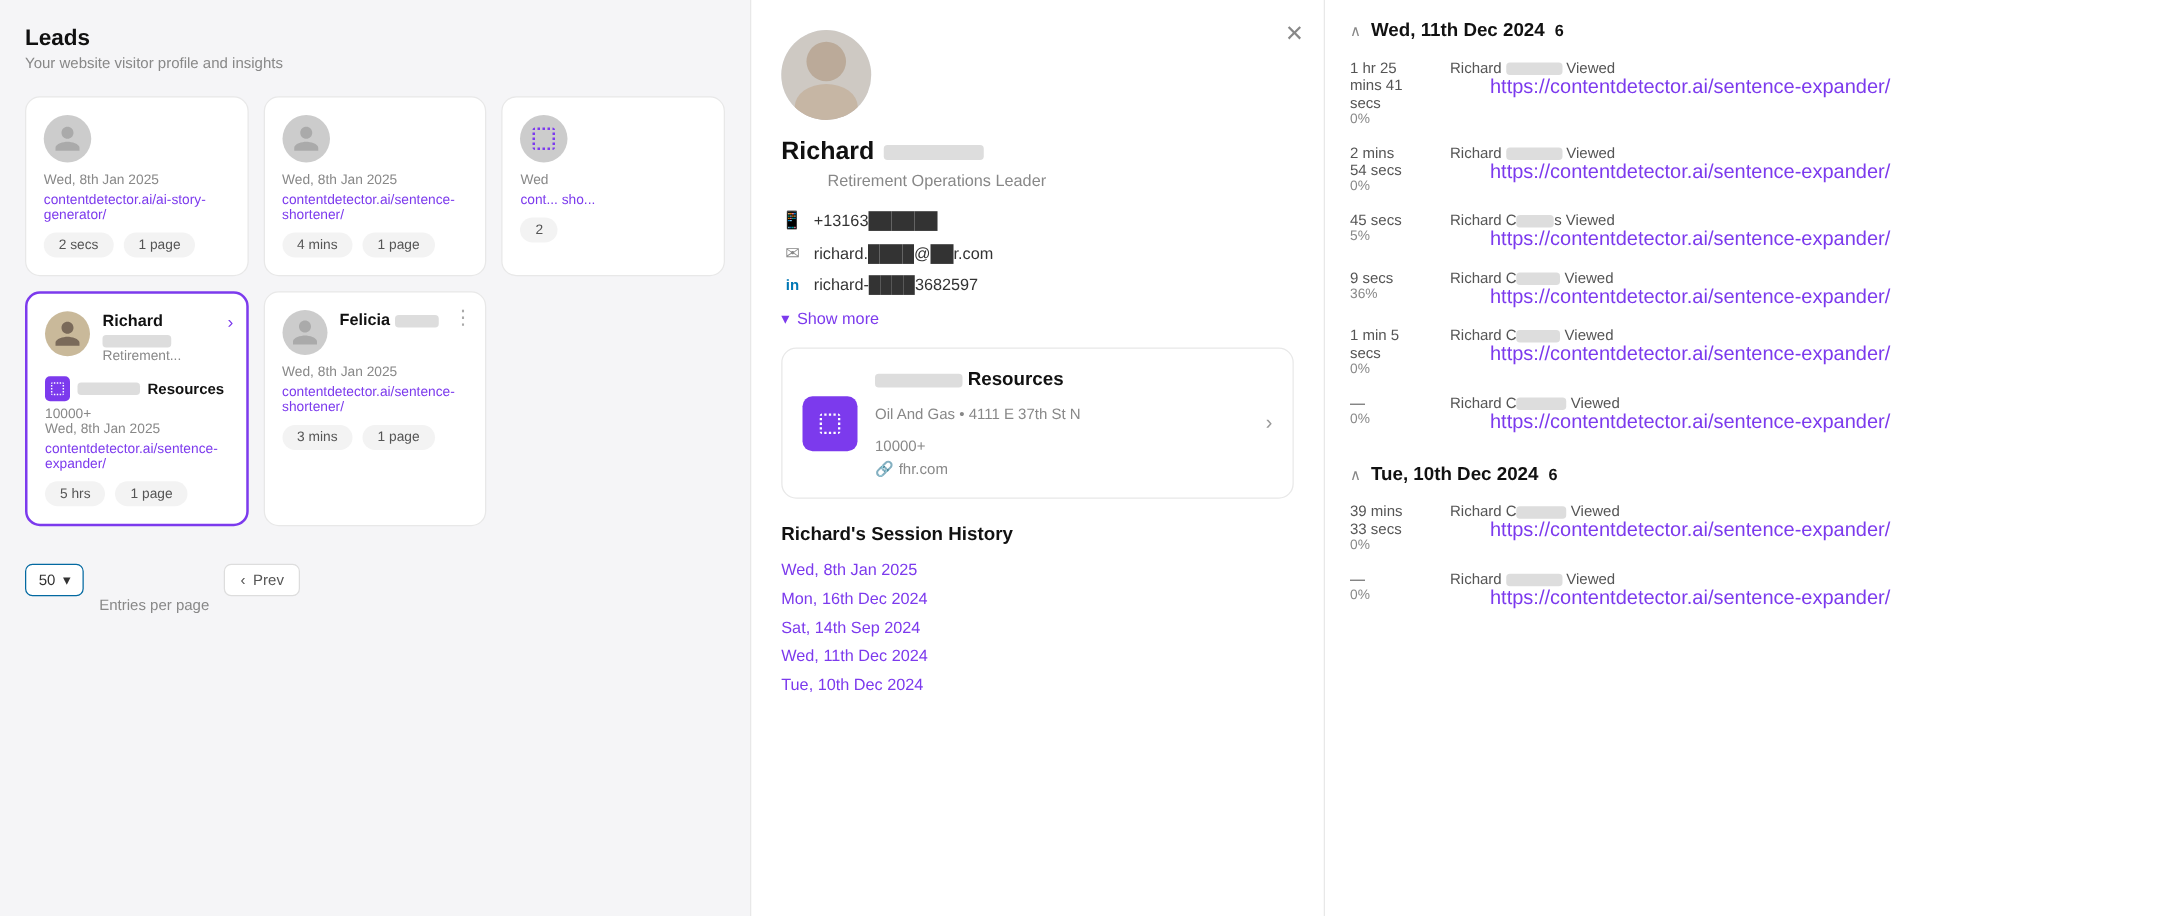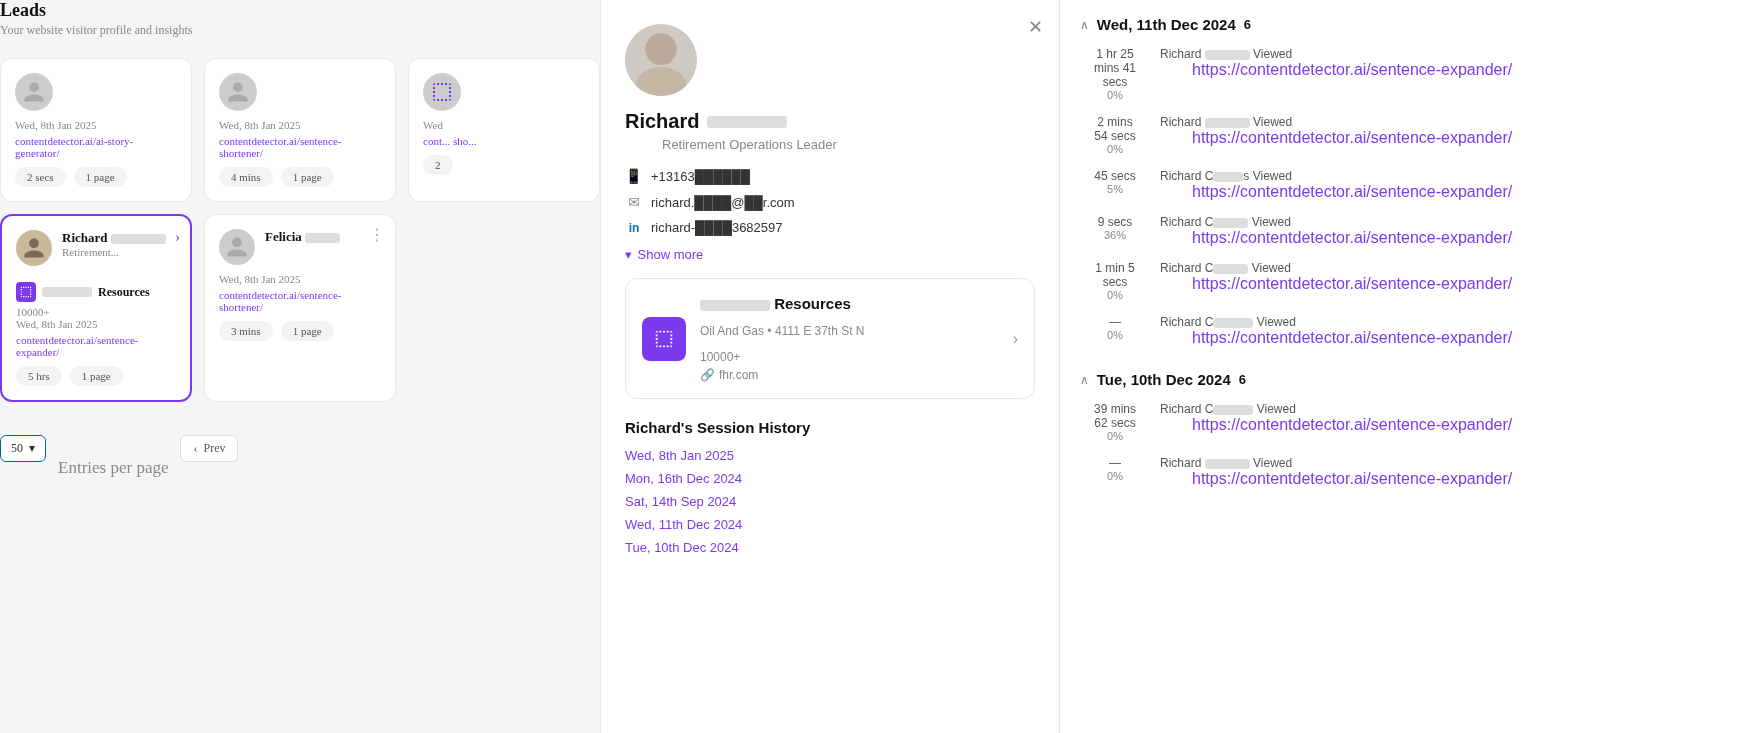--- a/index.html
+++ b/index.html
@@ -1,21 +1,21 @@
 <!DOCTYPE html>
 <html><head>
   <meta charset="utf-8">
   <style>
     * { box-sizing: border-box; margin: 0; padding: 0; }
     body { font-family: -apple-system, BlinkMacSystemFont, 'Segoe UI', sans-serif; background: #f5f5f7; color: #333; font-size: 13px; }
 
     .app-layout { display: flex; height: 733px; overflow: hidden; }
 
     
-    .left-panel { width: 600px; background: #f5f5f7; overflow-y: auto; flex-shrink: 0; font-family: Liberation Serif, serif; }
+    .left-panel { width: 600px; background: #f5f5f7; padding: 20px; overflow-y: auto; flex-shrink: 0; }
     .leads-header { margin-bottom: 20px; }
     .leads-title { font-size: 18px; font-weight: 700; color: #111; }
     .leads-subtitle { font-size: 12px; color: #888; margin-top: 2px; }
 
     .cards-grid { display: grid; grid-template-columns: 1fr 1fr 1fr; gap: 12px; }
 
     .card {
       background: #fff;
       border-radius: 12px;
       padding: 14px;
@@ -41,21 +41,21 @@
 
     .card-arrow { position: absolute; top: 14px; right: 10px; color: #7c3aed; font-size: 14px; }
     .card-dots { position: absolute; top: 10px; right: 10px; color: #aaa; font-size: 16px; cursor: pointer; }
 
     .card-header-row { display: flex; align-items: flex-start; gap: 10px; }
     .card-name-block { flex: 1; }
 
     
     .pagination-row { display: flex; align-items: center; gap: 12px; margin-top: 16px; }
     .per-page-select { background: #fff; border: 1px solid #0369a1; border-radius: 6px; padding: 5px 10px; font-size: 12px; display: flex; align-items: center; gap: 6px; cursor: pointer; }
-    .pagination-label { font-size: 17px; color: #888; margin-top: 40px; }
+    .pagination-label { font-size: 12px; color: #888; margin-top: 40px; }
     .prev-btn { background: #fff; border: 1px solid #ddd; border-radius: 6px; padding: 5px 12px; font-size: 12px; display: flex; align-items: center; gap: 6px; cursor: pointer; color: #555; }
 
     
     .middle-panel { width: 460px; background: #fff; border-left: 1px solid #e8e8e8; border-right: 1px solid #e8e8e8; overflow-y: auto; padding: 24px 24px 24px 24px; flex-shrink: 0; position: relative; }
     .close-btn { position: absolute; top: 16px; right: 16px; background: none; border: none; cursor: pointer; color: #888; font-size: 18px; }
 
     .profile-avatar { width: 72px; height: 72px; border-radius: 50%; background: #ccc; overflow: hidden; margin-bottom: 14px; }
 
     .profile-name { font-size: 20px; font-weight: 700; color: #111; display: flex; align-items: center; gap: 8px; }
     .profile-role { font-size: 13px; color: #888; margin-top: 4px; margin-bottom: 16px; margin-left: 37px; }
@@ -80,21 +80,21 @@
     
     .right-panel { flex: 1; background: #fff; overflow-y: auto; padding: 16px 20px; }
 
     .activity-day { margin-bottom: 24px; }
     .day-header { display: flex; align-items: center; gap: 8px; margin-bottom: 14px; }
     .day-title { font-size: 15px; font-weight: 700; color: #111; }
     .day-count { font-size: 13px; font-weight: 600; color: #111; }
     .collapse-icon { color: #888; font-size: 12px; cursor: pointer; }
 
     .activity-item { display: flex; gap: 10px; margin-bottom: 14px; }
-    .activity-time { width: 70px; text-align: center; flex-shrink: 0; }
+    .activity-time { width: 70px; text-align: left; flex-shrink: 0; }
     .activity-time-main { font-size: 12px; color: #555; font-weight: 500; }
     .activity-time-pct { font-size: 11px; color: #888; }
 
     .activity-content { flex: 1; }
     .activity-name { font-size: 12px; color: #555; }
     .activity-link { font-size: 16px; color: #7c3aed; text-decoration: none; display: block; padding-left: 32px; }
   </style>
 </head>
 <body>
 
@@ -366,21 +366,21 @@
     <div class="activity-day">
       <div class="day-header">
         <span class="collapse-icon">∧</span>
         <span class="day-title">Tue, 10th Dec 2024</span>
         <span class="day-count">6</span>
       </div>
 
       <div class="activity-item">
         <div class="activity-time">
           <div class="activity-time-main">39 mins</div>
-          <div class="activity-time-main">62 secs</div>
+          <div class="activity-time-main">33 secs</div>
           <div class="activity-time-pct">0%</div>
         </div>
         <div class="activity-content">
           <div class="activity-name">Richard C<span class="redacted-bar" style="width:40px;"></span> Viewed</div>
           <a class="activity-link">https://contentdetector.ai/sentence-expander/</a>
         </div>
       </div>
 
       <div class="activity-item">
         <div class="activity-time">

